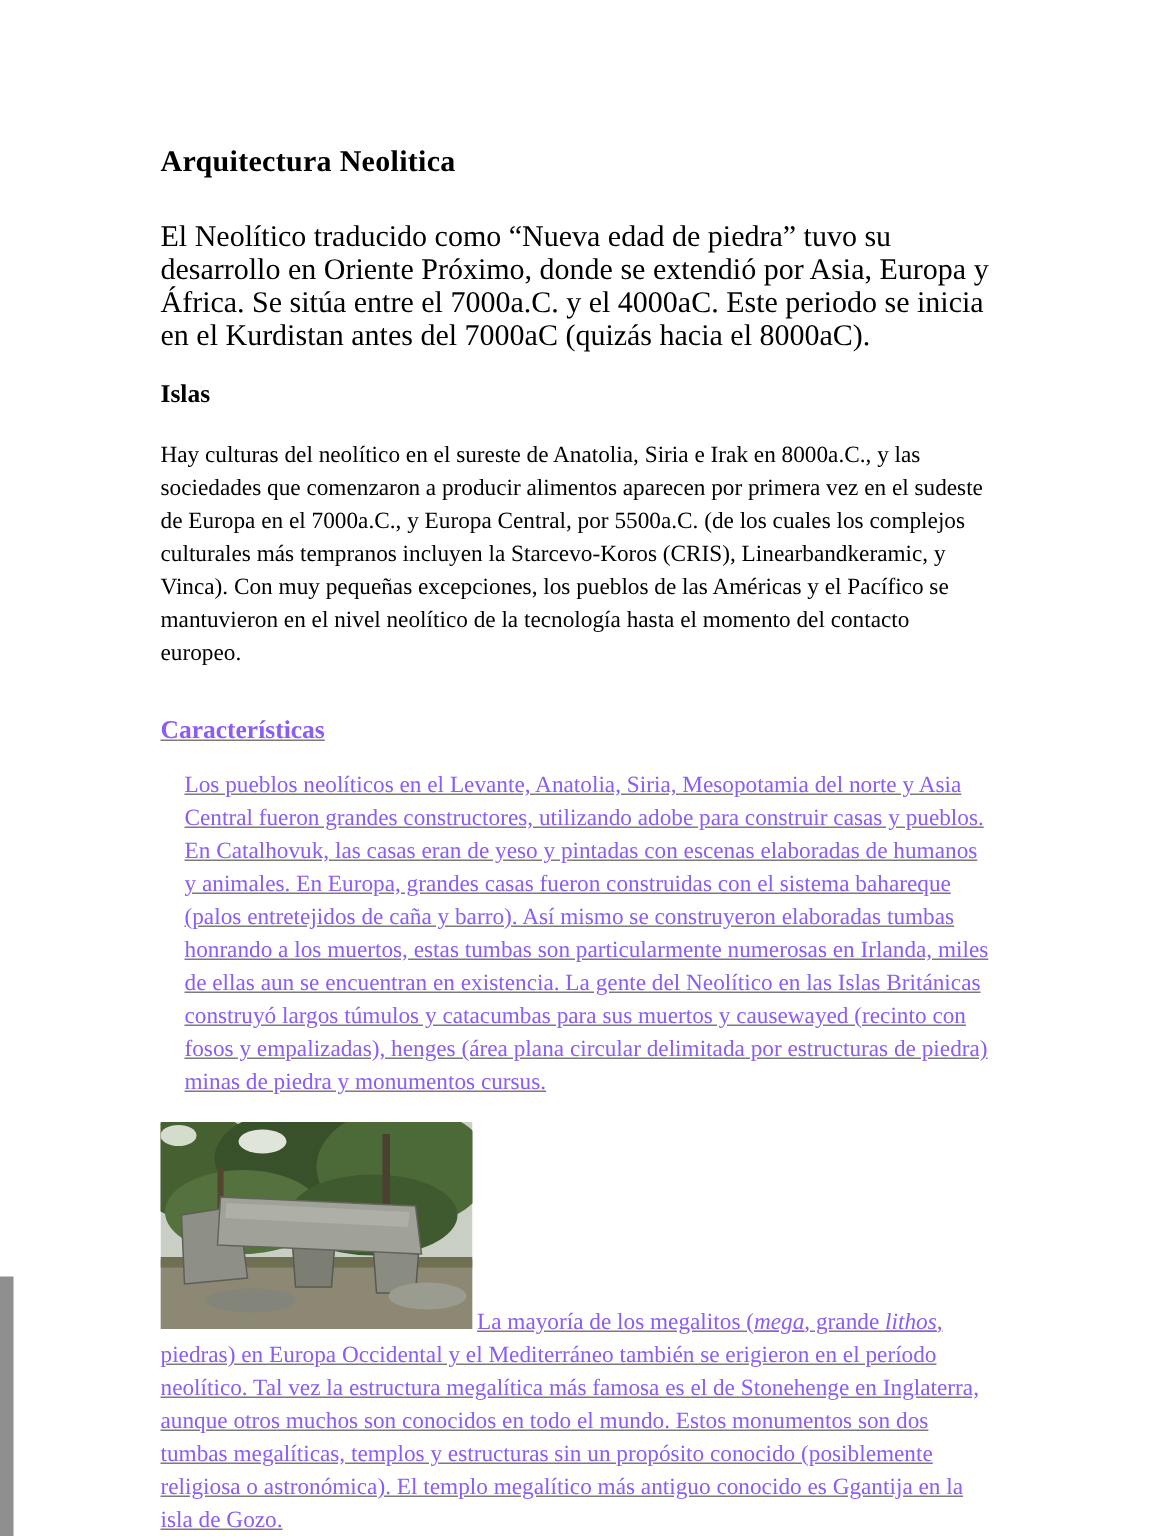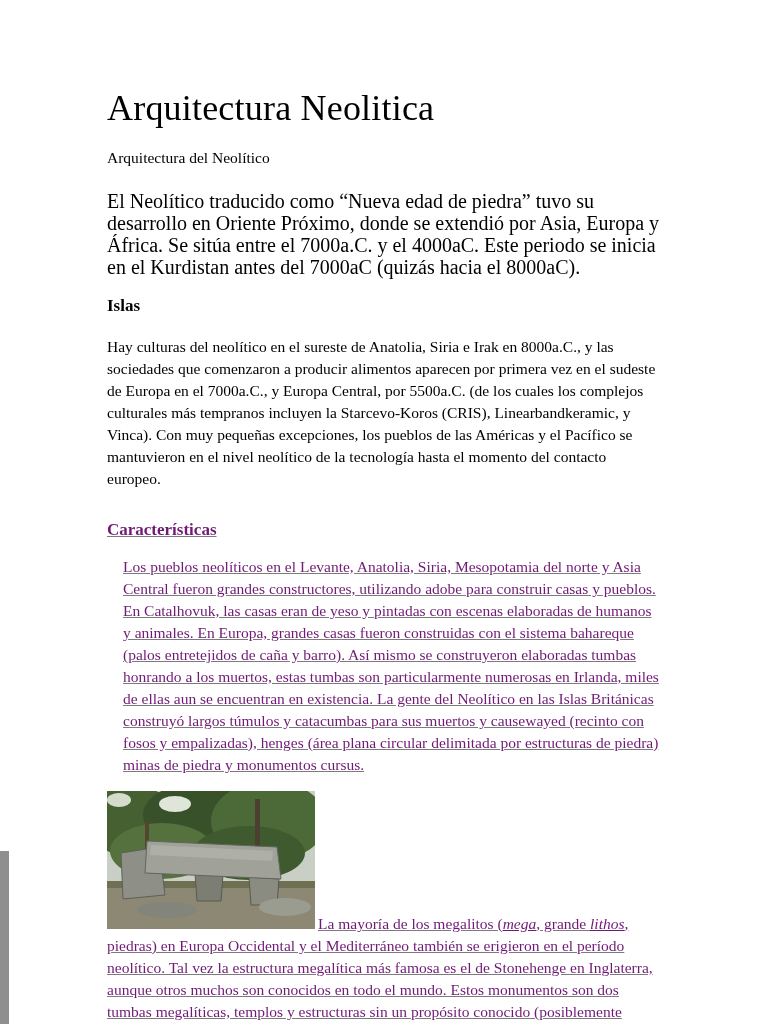--- a/index.html
+++ b/index.html
@@ -27,23 +27,23 @@
   .content {
     position: absolute;
     left: 107px;
     top: 0;
     width: 556px;
     padding-top: 92px;
     font-size: 15.5px;
     line-height: 22px;
   }
   h1.doc-title {
-    font-size: 36px;
+    font-size: 20px;
     line-height: 32px;
-    font-weight: normal;
+    font-weight: bold;
     margin: 0 0 23px 0;
     letter-spacing: 0.2px;
   }
   p.meta {
     margin: 0 0 21px 0;
   }
   p.body {
     margin: 0 0 18px 0;
     text-align: left;
   }
@@ -56,21 +56,21 @@
   h2.section-heading {
     font-size: 17px;
     line-height: 20px;
     font-weight: bold;
     margin: 0 0 20px 0;
   }
   p.origen-body {
     margin: 12px 0 30px 0;
   }
   .link {
-    color: #701a75;
+    color: #8b5cf6;
     text-decoration: underline;
     text-decoration-color: #7b7b7b;
   }
   h2.caracteristicas {
     margin: 0 0 16px 0;
   }
   p.caracteristicas-body {
     margin: 0 0 15px 16px;
   }
   p.megalitos {
@@ -92,21 +92,20 @@
 
 <div class="viewport">
 
   <div class="edge-strip"></div>
 
   <div class="content">
 
     <h1 class="doc-title">Arquitectura Neolitica</h1>
 
 
-    <p class="meta">Arquitectura del Neolítico</p>
 
     <p class="intro">El Neolítico traducido como “Nueva edad de piedra” tuvo su desarrollo en Oriente Próximo, donde se extendió por Asia, Europa y África. Se sitúa entre el 7000a.C. y el 4000aC. Este periodo se inicia en el Kurdistan antes del 7000aC (quizás hacia el 8000aC).</p>
 
     <h2 class="section-heading">Islas</h2>
 
     <p class="body origen-body">Hay culturas del neolítico en el sureste de Anatolia, Siria e Irak en 8000a.C., y las sociedades que comenzaron a producir alimentos aparecen por primera vez en el sudeste de Europa en el 7000a.C., y Europa Central, por 5500a.C. (de los cuales los complejos culturales más tempranos incluyen la Starcevo-Koros (CRIS), Linearbandkeramic, y Vinca). Con muy pequeñas excepciones, los pueblos de las Américas y el Pacífico se mantuvieron en el nivel neolítico de la tecnología hasta el momento del contacto europeo.</p>
 
     <h2 class="section-heading link caracteristicas">Características</h2>
 
     <p class="body link caracteristicas-body">Los pueblos neolíticos en el Levante, Anatolia, Siria, Mesopotamia del norte y Asia Central fueron grandes constructores, utilizando adobe para construir casas y pueblos. En Catalhovuk, las casas eran de yeso y pintadas con escenas elaboradas de humanos y animales. En Europa, grandes casas fueron construidas con el sistema bahareque (palos entretejidos de caña y barro). Así mismo se construyeron elaboradas tumbas honrando a los muertos, estas tumbas son particularmente numerosas en Irlanda, miles de ellas aun se encuentran en existencia. La gente del Neolítico en las Islas Británicas construyó largos túmulos y catacumbas para sus muertos y causewayed (recinto con fosos y empalizadas), henges (área plana circular delimitada por estructuras de piedra) minas de piedra y monumentos cursus.</p>

